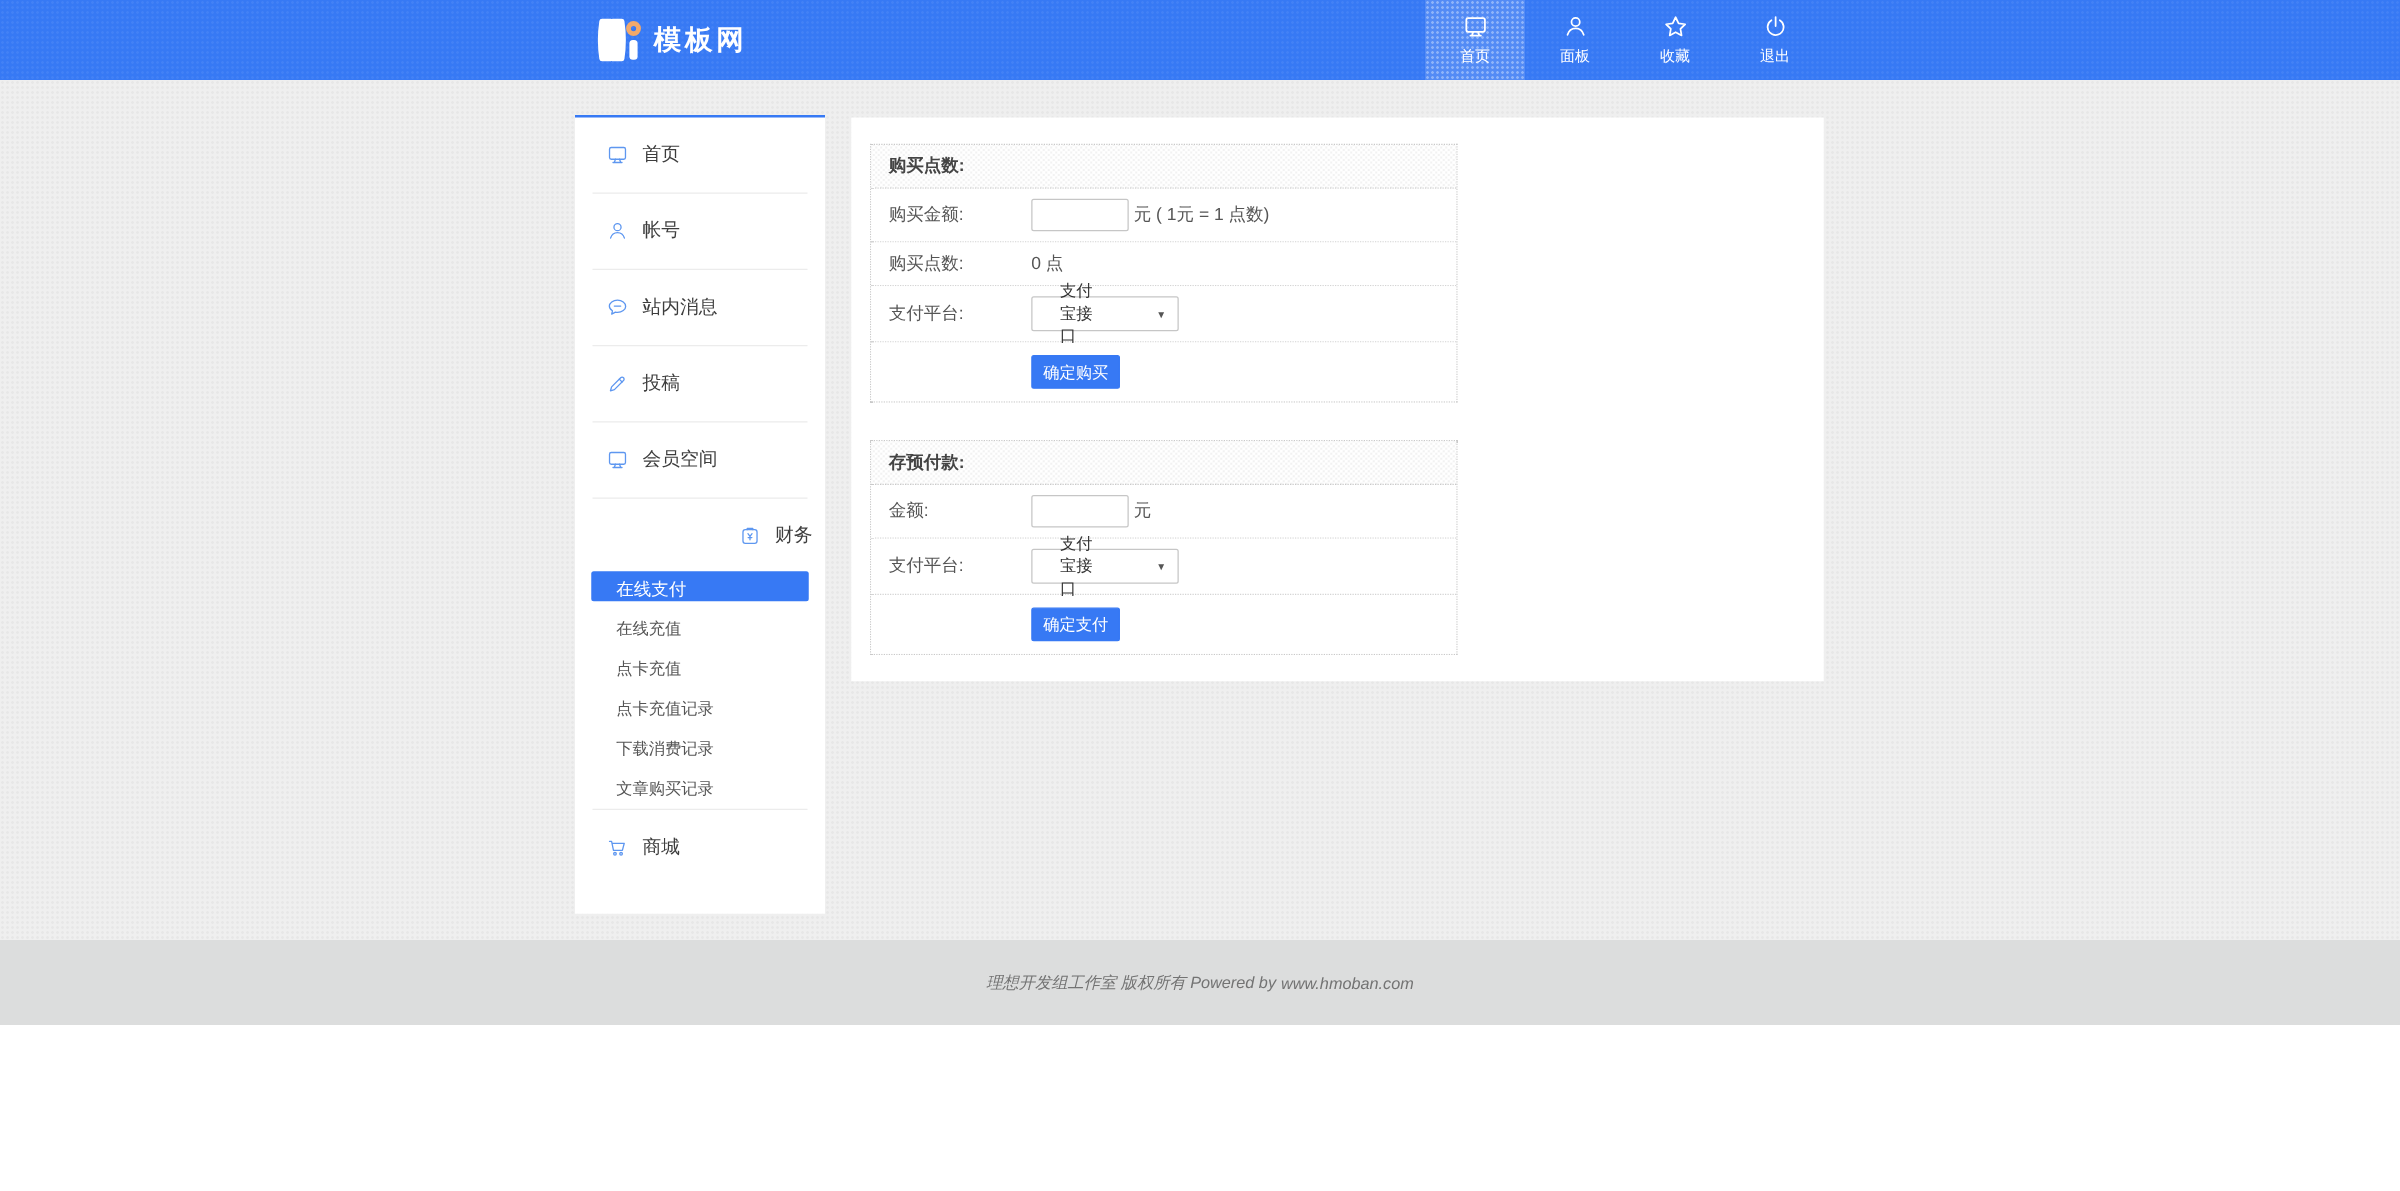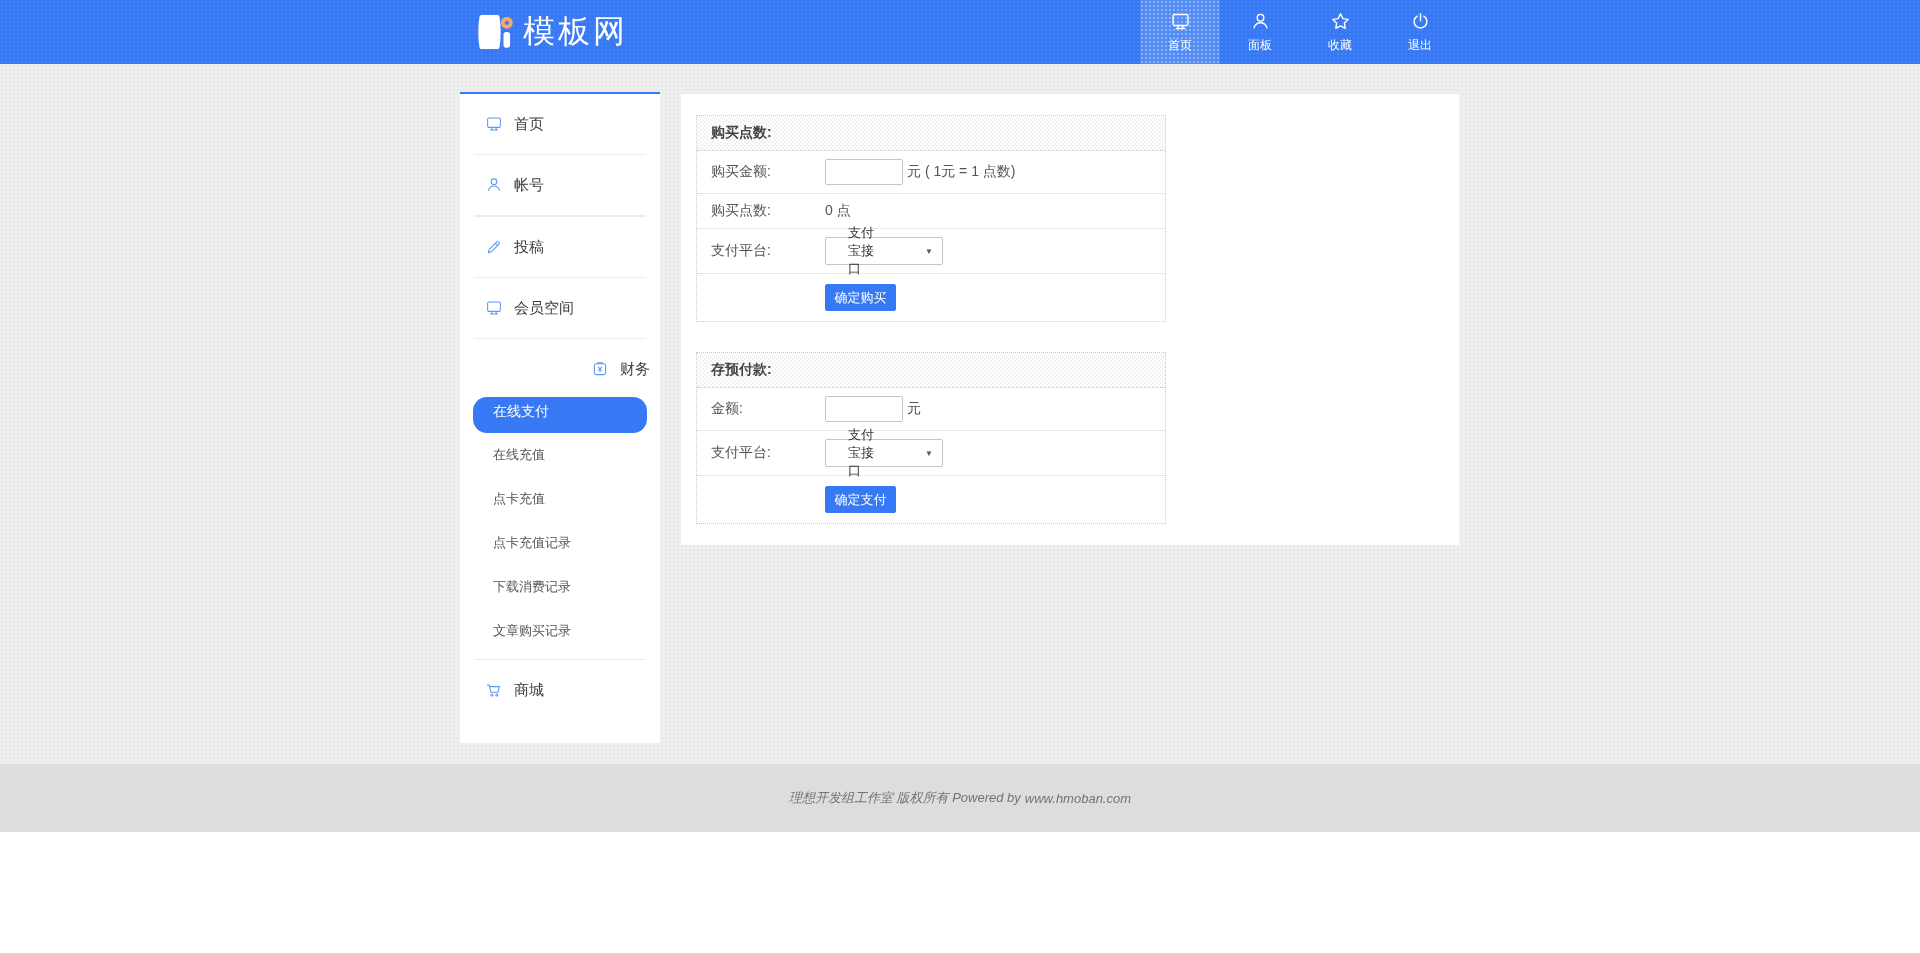--- a/index.html
+++ b/index.html
@@ -14,21 +14,21 @@
 
   
   .topnav {
     height: 64px;
     background-color: #3779f4;
     background-image: radial-gradient(rgba(255,255,255,.06) 1px, transparent 1.2px);
     background-size: 4px 4px;
   }
   .nav-inner { height: 64px; display: flex; align-items: center; justify-content: space-between; }
   .logo { display: flex; align-items: center; gap: 9px; padding-left: 12px; color: #fff; cursor: pointer; }
-  .logo-text { font-size: 32px; font-weight: normal; letter-spacing: 3px; }
+  .logo-text { font-size: 22px; font-weight: bold; letter-spacing: 3px; }
   .nav-items { display: flex; height: 64px; }
   .nav-item {
     width: 80px; height: 64px; display: flex; flex-direction: column;
     align-items: center; justify-content: center; gap: 5px;
     color: #fff; font-size: 12px; cursor: pointer;
   }
   .nav-item.active {
     background-color: rgba(255,255,255,.14);
     background-image: radial-gradient(rgba(255,255,255,.30) 1px, transparent 1.2px);
     background-size: 4px 4px;
@@ -51,23 +51,23 @@
     display: flex; align-items: center; gap: 11px;
     padding: 20px 10px 20px 25px; font-size: 15px; color: #3d3d3d;
     line-height: 20px; cursor: pointer;
   }
   .side-item.has-children { padding-bottom: 10px; justify-content: flex-end; }
   .side-icon { color: #5e97f0; display: flex; }
   .side-icon svg.ico { width: 18px; height: 18px; stroke-width: 1.4; }
   .side-divider { border-top: 1px solid #ececec; margin: 0 14px; }
   .side-sub { padding-bottom: 6px; }
   .sub-item {
-    margin: 8px 13px 0; padding: 4px 0 12px 20px;
+    margin: 8px 13px 0; padding: 4px 0 0 20px;
     font-size: 13px; color: #555; line-height: 20px;
-    border-radius: 14px; cursor: pointer;
+    border-radius: 2px; cursor: pointer;
   }
   .sub-item.active { background: #3779f4; color: #fff; font-size: 14px; }
 
   
   .main { width: 778px; margin-left: 21px; margin-top: 2px; background: #fff; padding: 21px 15px; min-height: 397px; }
   .form-card { width: 470px; border: 1px dotted #c9c9c9; background: #fff; }
   .form-card + .form-card { margin-top: 30px; }
   .card-head {
     padding: 8px 14px; font-size: 14px; font-weight: bold; color: #444;
     background-color: #f2f2f2;
@@ -214,20 +214,28 @@
       <div class="side-item">
         <span class="side-icon">
             <svg class="ico">
               <use href="#i-user"></use>
             </svg>
           </span>
         <span>帐号</span>
       </div>
       <div class="side-divider"></div>
 
+      <div class="side-item">
+        <span class="side-icon">
+            <svg class="ico">
+              <use href="#i-message"></use>
+            </svg>
+          </span>
+        <span>站内消息</span>
+      </div>
       <div class="side-divider"></div>
 
       <div class="side-item">
         <span class="side-icon">
             <svg class="ico">
               <use href="#i-pen"></use>
             </svg>
           </span>
         <span>投稿</span>
       </div>

